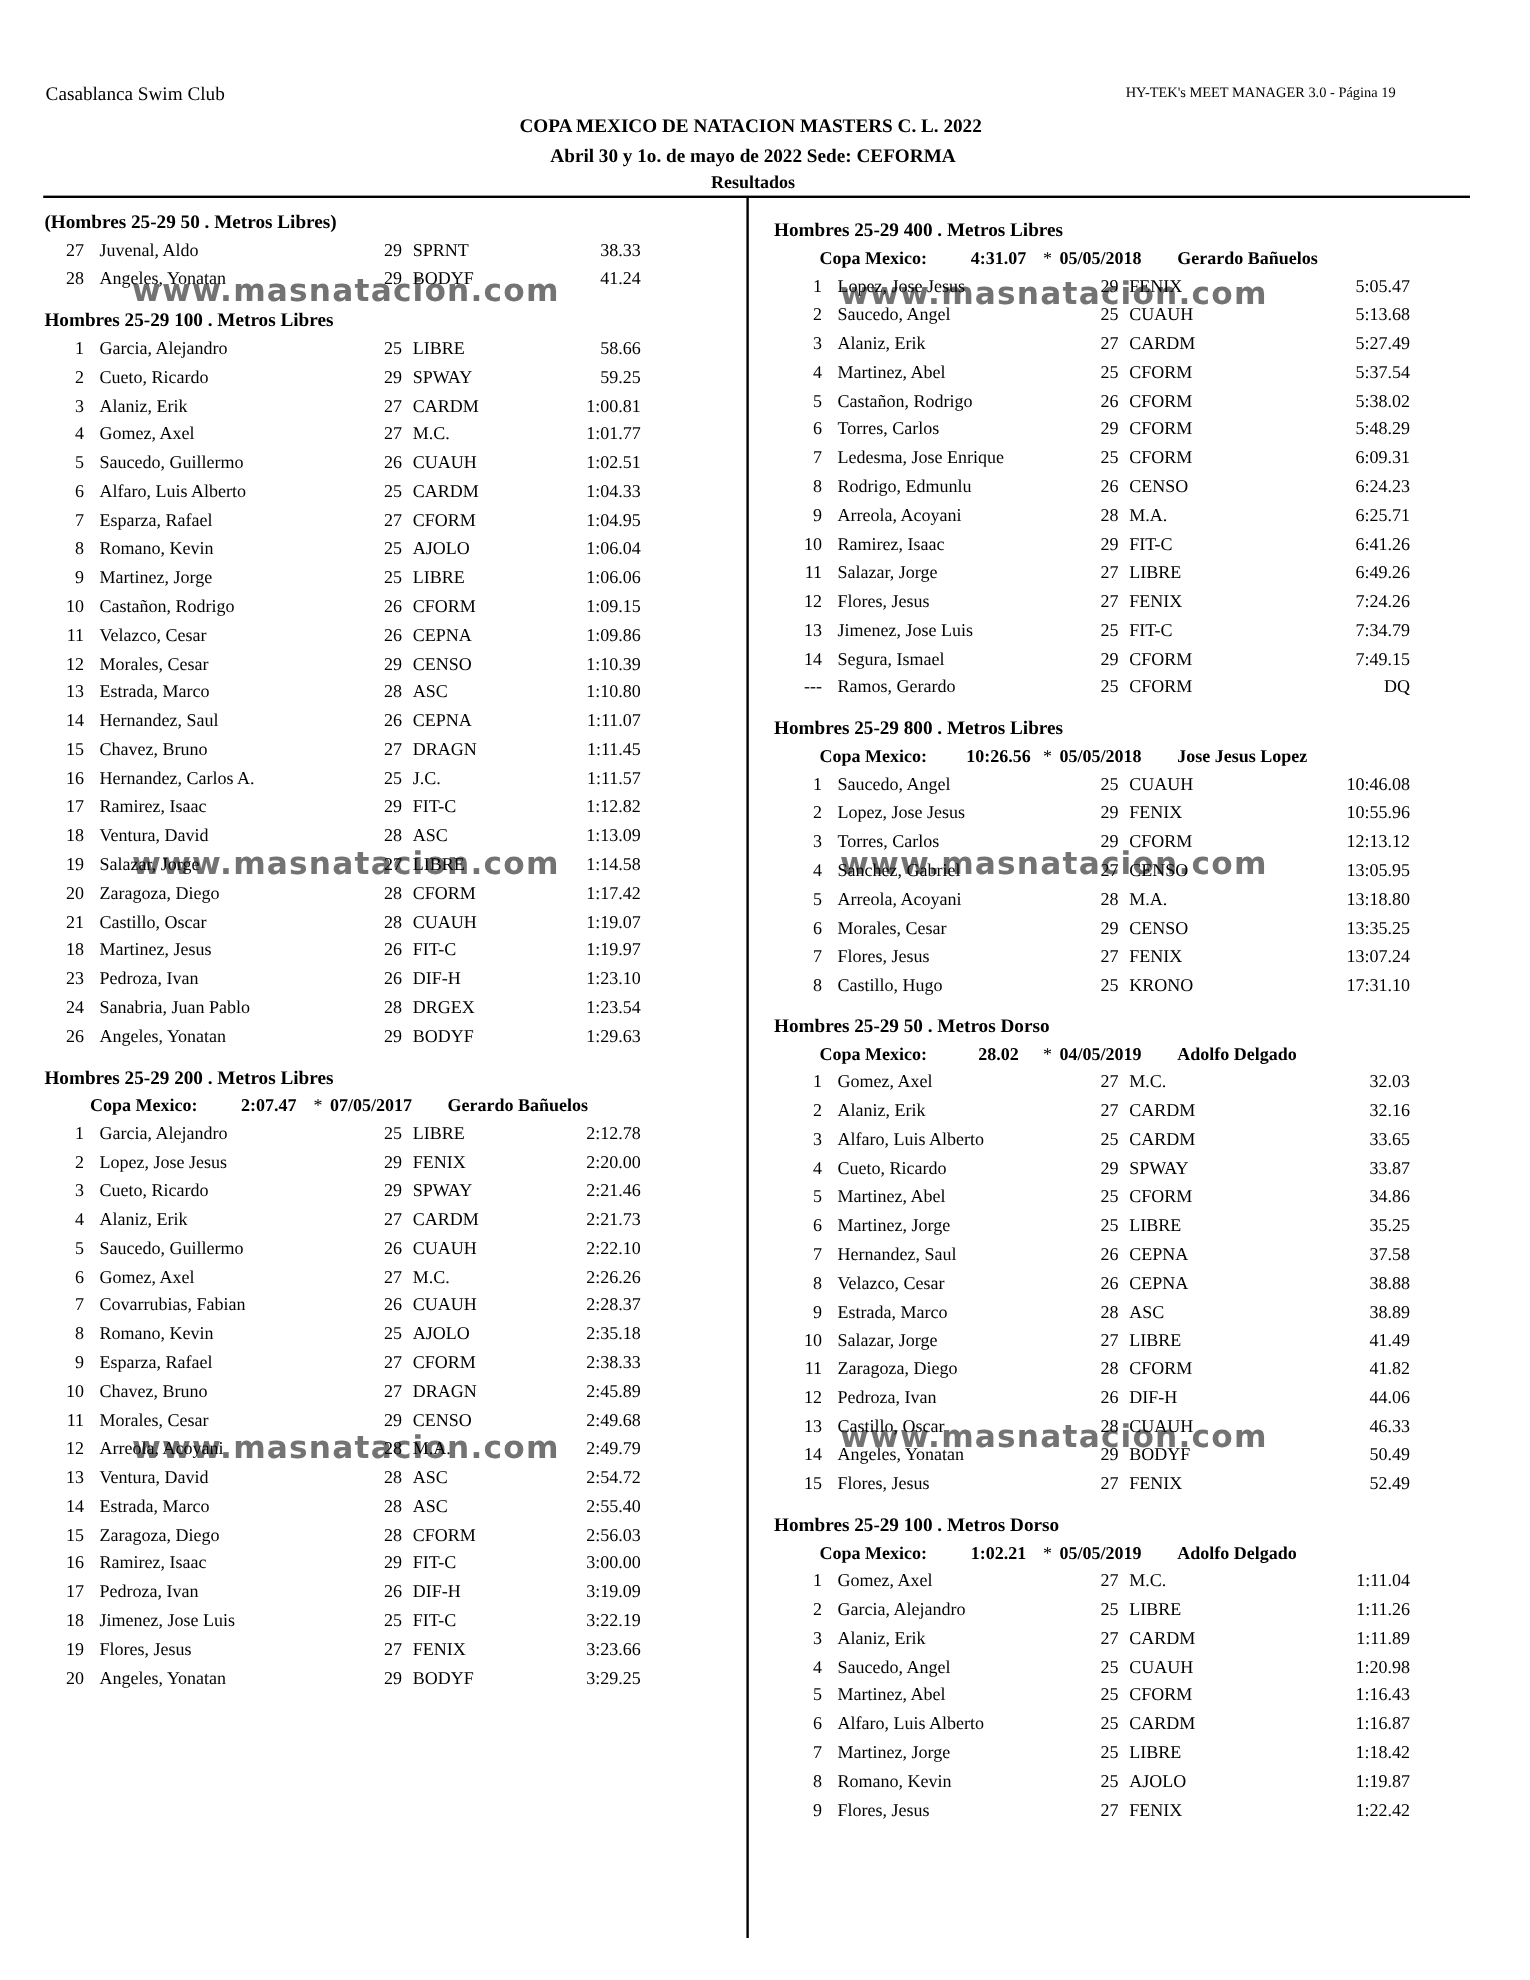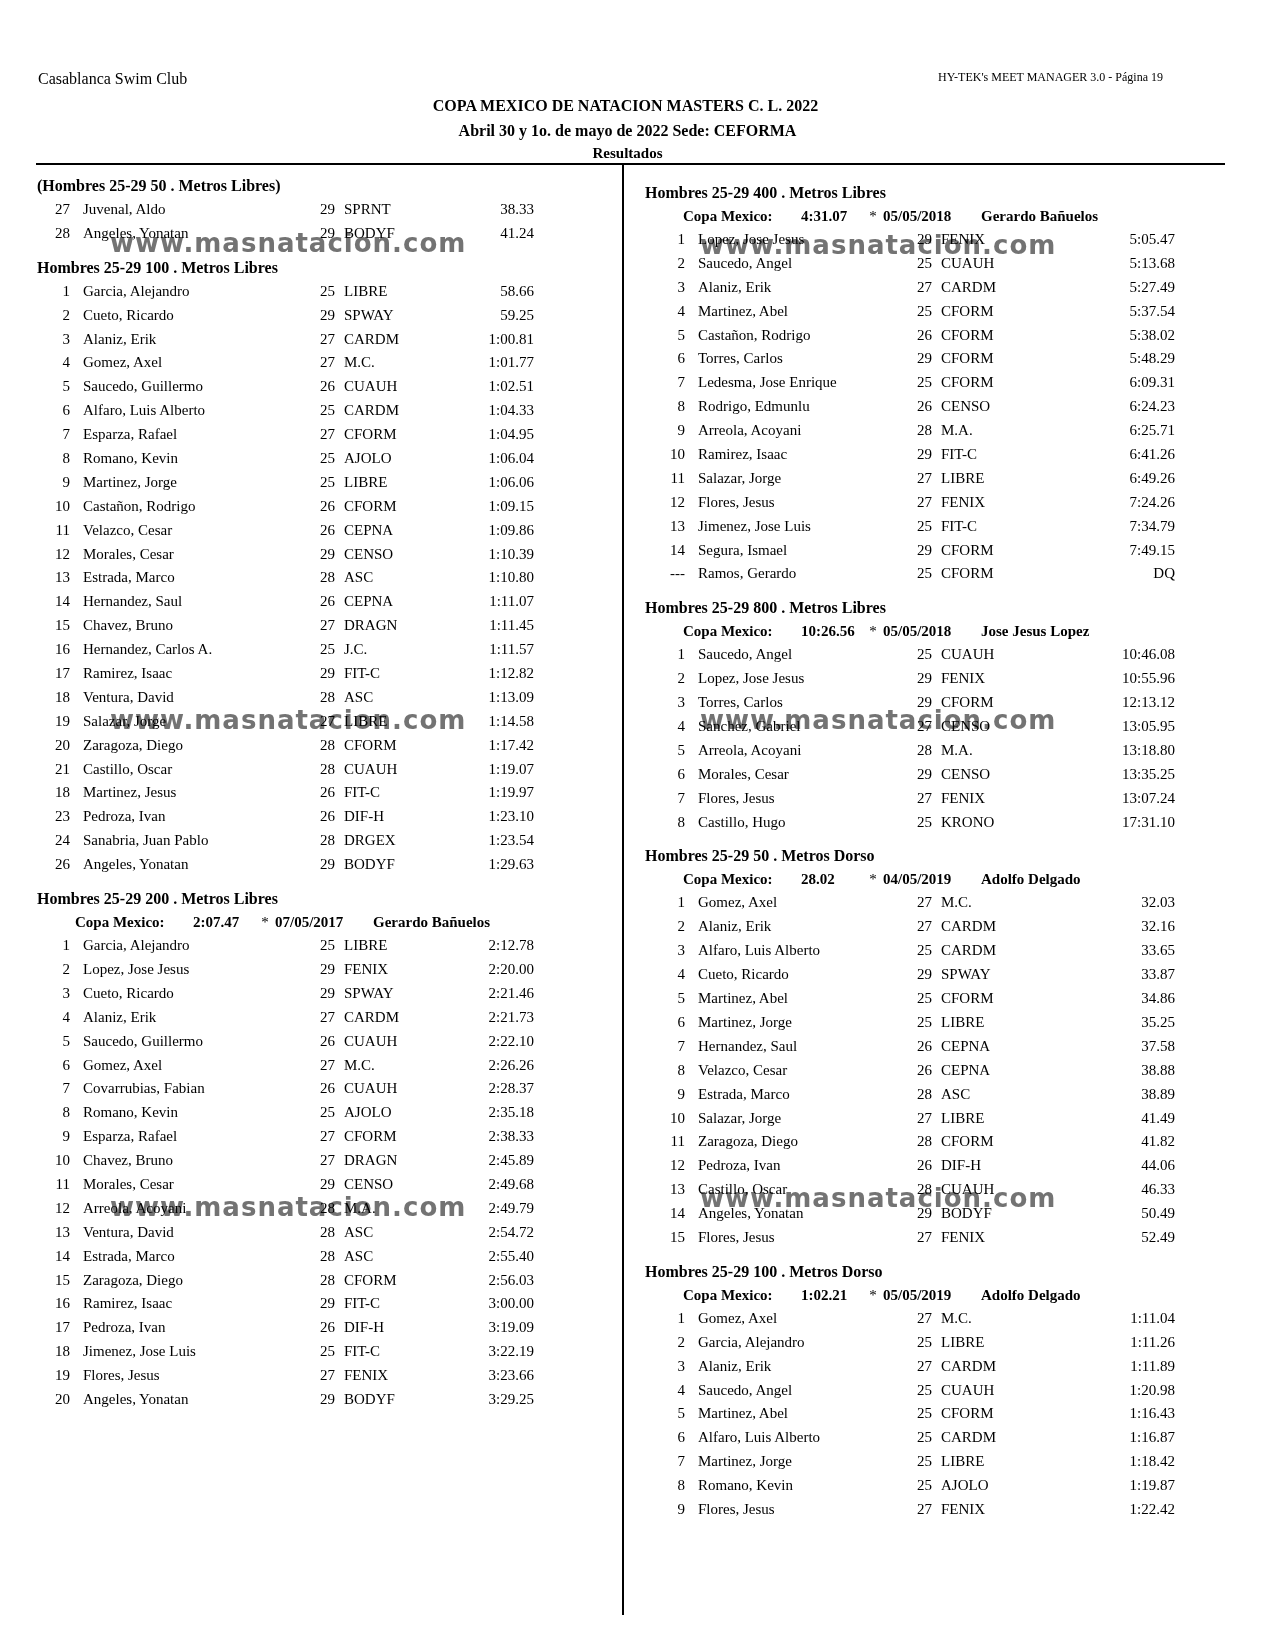--- a/index.html
+++ b/index.html
@@ -19,21 +19,21 @@
 
   .col { position: absolute; top: 174px; }
   .col.left { left: 37px; width: 560px; }
   .col.right { left: 645px; width: 560px; top: 181px; }
 
   .event { margin-bottom: 10px; }
   .event-title { font-weight: bold; font-size: 16px; height: 24px; line-height: 24px; white-space: nowrap; }
   .record { font-weight: bold; font-size: 15px; height: 23px; line-height: 23px; white-space: nowrap; padding-left: 38px; }
   .record span { display: inline-block; }
   .rec-label { width: 118px; }
-  .rec-time { width: 62px; text-align: left; }
+  .rec-time { width: 62px; text-align: center; }
   .rec-star { width: 20px; text-align: center; font-weight: normal; }
   .rec-date { width: 98px; }
   .row { height: 23.9px; line-height: 23.9px; font-size: 15px; white-space: nowrap; }
   .row span { display: inline-block; }
   .c-place { width: 33px; text-align: right; }
   .c-name { width: 228px; padding-left: 13px; }
   .c-age { width: 24px; text-align: right; }
   .c-team { width: 90px; padding-left: 9px; }
   .c-time { width: 100px; text-align: right; }
   .right .c-place { width: 40px; }

